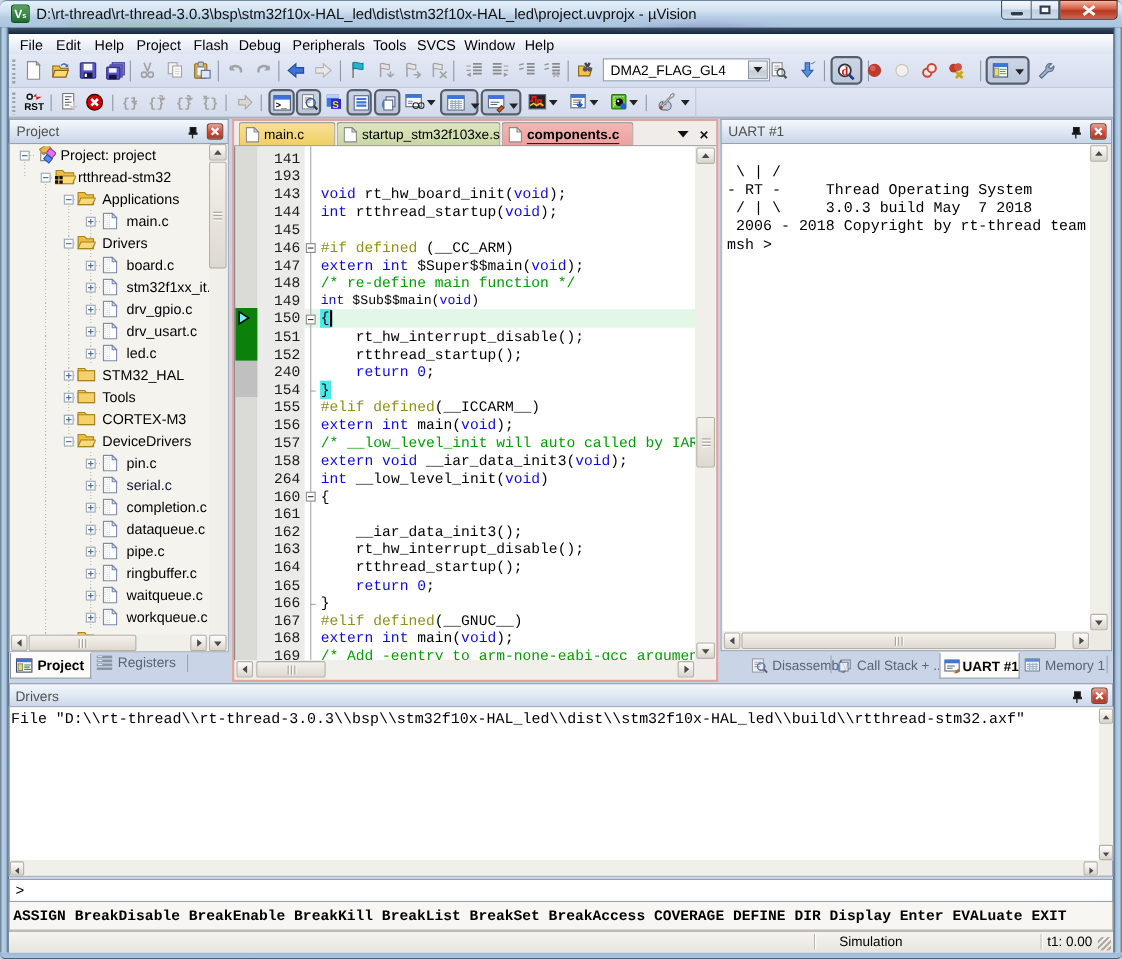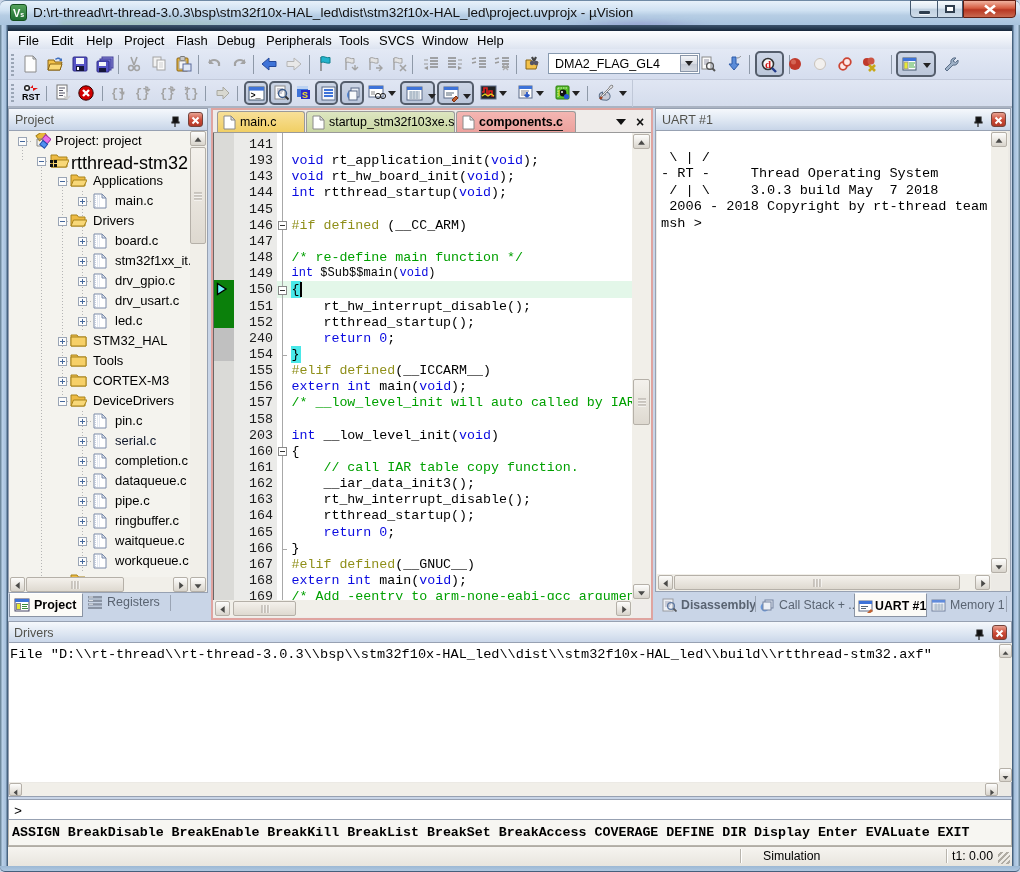--- a/index.html
+++ b/index.html
@@ -375,21 +375,21 @@
     <div class="ab" style="left:50px;top:153px"><svg width="19" height="15" viewBox="0 0 19 15">
         <path d="M1 2h6l1.5 2H17v10H1z" fill="#eebb44" stroke="#a8831a"></path>
         <path d="M1 14l2.5-7H19l-3 7z" fill="#f8d878" stroke="#a8831a"></path>
         <g fill="#111">
           <rect x="0" y="7" width="3" height="3"></rect>
           <rect x="4" y="7" width="3" height="3"></rect>
           <rect x="0" y="11" width="3" height="3"></rect>
           <rect x="4" y="11" width="3" height="3"></rect>
         </g>
       </svg></div>
-    <div class="ab" style="left:71px;top:153px;font-size:18px;color:#000;white-space:nowrap">rtthread-stm32</div>
+    <div class="ab" style="left:71px;top:153px;font-size:13px;color:#000;white-space:nowrap">rtthread-stm32</div>
     <div class="ab" style="left:67px;top:181px;width:1px;height:1px;background:repeating-linear-gradient(90deg,#b5b5b5 0 1px,transparent 1px 3px)"></div>
     <div class="ab" style="left:58px;top:177px;width:9px;height:9px;background:#fcfcfc;border:1px solid #9aa5b5">
       <div class="ab" style="left:1px;top:3px;width:5px;height:1px;background:#44689c"></div>
     </div>
     <div class="ab" style="left:70px;top:173px"><svg width="17" height="14" viewBox="0 0 17 14">
         <path d="M1 2h6l1.5 2H15v9H1z" fill="#eebb44" stroke="#a8831a"></path>
         <path d="M1 13l2.5-6H17l-3 6z" fill="#f8d878" stroke="#a8831a"></path>
       </svg></div>
     <div class="ab" style="left:93px;top:173px;font-size:13px;color:#000;white-space:nowrap">Applications</div>
     <div class="ab" style="left:87px;top:201px;width:4px;height:1px;background:repeating-linear-gradient(90deg,#b5b5b5 0 1px,transparent 1px 3px)"></div>
@@ -685,29 +685,29 @@
 <div class="ab" style="left:214px;top:280.4px;width:20px;height:48px;background:#0b800b"></div>
 <div class="ab" style="left:214px;top:328.4px;width:20px;height:33px;background:#c0c0c0"></div>
 <div class="ab" style="left:215px;top:282.4px;width:15px;height:15px"><svg width="13" height="15" viewBox="0 0 13 15">
       <path d="M2.5 1.5l8.5 5.5-8.5 5.5z" fill="#6ef2fa" stroke="#000" stroke-width="1.4"></path>
     </svg></div>
 <div class="ab" style="left:290.5px;top:281.4px;width:10px;height:17px;background:#4ae8e8"></div>
 <div class="ab" style="left:290.5px;top:345.9px;width:10px;height:17px;background:#4ae8e8"></div>
 <div class="ab" style="left:0;top:0;width:1020px;height:872px;clip-path:inset(133px 388px 272px 213px)">
     <div class="ab mono" style="left:241px;top:137.0px;width:32px;text-align:right;font-size:13.3px;color:#1a1a1a">141</div>
     <div class="ab mono" style="left:241px;top:153.2px;width:32px;text-align:right;font-size:13.3px;color:#1a1a1a">193</div>
-    <pre class="ab t" style="left:291.5px;top:153.2px;font-size:13.3px"><span class="k">void</span> rt_application_init(<span class="k">void</span>);</pre>
     <div class="ab mono" style="left:241px;top:169.3px;width:32px;text-align:right;font-size:13.3px;color:#1a1a1a">143</div>
     <pre class="ab t" style="left:291.5px;top:169.3px;font-size:13.3px"><span class="k">void</span> rt_hw_board_init(<span class="k">void</span>);</pre>
     <div class="ab mono" style="left:241px;top:185.4px;width:32px;text-align:right;font-size:13.3px;color:#1a1a1a">144</div>
     <pre class="ab t" style="left:291.5px;top:185.4px;font-size:13.3px"><span class="k">int</span> rtthread_startup(<span class="k">void</span>);</pre>
     <div class="ab mono" style="left:241px;top:201.6px;width:32px;text-align:right;font-size:13.3px;color:#1a1a1a">145</div>
     <div class="ab mono" style="left:241px;top:217.8px;width:32px;text-align:right;font-size:13.3px;color:#1a1a1a">146</div>
     <pre class="ab t" style="left:291.5px;top:217.8px;font-size:13.3px"><span class="p">#if defined</span> (__CC_ARM)</pre>
     <div class="ab mono" style="left:241px;top:233.9px;width:32px;text-align:right;font-size:13.3px;color:#1a1a1a">147</div>
+    <pre class="ab t" style="left:291.5px;top:233.9px;font-size:13.3px"><span class="k">extern int</span> $Super$$main(<span class="k">void</span>);</pre>
     <div class="ab mono" style="left:241px;top:250.0px;width:32px;text-align:right;font-size:13.3px;color:#1a1a1a">148</div>
     <pre class="ab t" style="left:291.5px;top:250.0px;font-size:13.3px"><span class="c">/* re-define main function */</span></pre>
     <div class="ab mono" style="left:241px;top:266.2px;width:32px;text-align:right;font-size:13.3px;color:#1a1a1a">149</div>
     <pre class="ab t" style="left:291.5px;top:266.2px;font-size:12px"><span class="k">int</span> $Sub$$main(<span class="k">void</span>)</pre>
     <div class="ab mono" style="left:241px;top:282.4px;width:32px;text-align:right;font-size:13.3px;color:#1a1a1a">150</div>
     <pre class="ab t" style="left:291.5px;top:282.4px;font-size:13.3px">{</pre>
     <div class="ab mono" style="left:241px;top:298.5px;width:32px;text-align:right;font-size:13.3px;color:#1a1a1a">151</div>
     <pre class="ab t" style="left:291.5px;top:298.5px;font-size:13.3px">    rt_hw_interrupt_disable();</pre>
     <div class="ab mono" style="left:241px;top:314.6px;width:32px;text-align:right;font-size:13.3px;color:#1a1a1a">152</div>
     <pre class="ab t" style="left:291.5px;top:314.6px;font-size:13.3px">    rtthread_startup();</pre>
@@ -715,26 +715,26 @@
     <pre class="ab t" style="left:291.5px;top:330.8px;font-size:13.3px">    <span class="k">return 0</span>;</pre>
     <div class="ab mono" style="left:241px;top:346.9px;width:32px;text-align:right;font-size:13.3px;color:#1a1a1a">154</div>
     <pre class="ab t" style="left:291.5px;top:346.9px;font-size:13.3px">}</pre>
     <div class="ab mono" style="left:241px;top:363.1px;width:32px;text-align:right;font-size:13.3px;color:#1a1a1a">155</div>
     <pre class="ab t" style="left:291.5px;top:363.1px;font-size:13.3px"><span class="p">#elif defined</span>(__ICCARM__)</pre>
     <div class="ab mono" style="left:241px;top:379.2px;width:32px;text-align:right;font-size:13.3px;color:#1a1a1a">156</div>
     <pre class="ab t" style="left:291.5px;top:379.2px;font-size:13.3px"><span class="k">extern int</span> main(<span class="k">void</span>);</pre>
     <div class="ab mono" style="left:241px;top:395.4px;width:32px;text-align:right;font-size:13.3px;color:#1a1a1a">157</div>
     <pre class="ab t" style="left:291.5px;top:395.4px;font-size:13.3px"><span class="c">/* __low_level_init will auto called by IAR */</span></pre>
     <div class="ab mono" style="left:241px;top:411.5px;width:32px;text-align:right;font-size:13.3px;color:#1a1a1a">158</div>
-    <div class="ab mono" style="left:241px;top:427.7px;width:32px;text-align:right;font-size:13.3px;color:#1a1a1a">203</div>
+    <pre class="ab t" style="left:291.5px;top:411.5px;font-size:13.3px"><span class="k">extern void</span> __iar_data_init3(<span class="k">void</span>);</pre>
+    <div class="ab mono" style="left:241px;top:427.7px;width:32px;text-align:right;font-size:13.3px;color:#1a1a1a">264</div>
     <pre class="ab t" style="left:291.5px;top:427.7px;font-size:13.3px"><span class="k">int</span> __low_level_init(<span class="k">void</span>)</pre>
     <div class="ab mono" style="left:241px;top:443.8px;width:32px;text-align:right;font-size:13.3px;color:#1a1a1a">160</div>
     <pre class="ab t" style="left:291.5px;top:443.8px;font-size:13.3px">{</pre>
     <div class="ab mono" style="left:241px;top:460.0px;width:32px;text-align:right;font-size:13.3px;color:#1a1a1a">161</div>
-    <pre class="ab t" style="left:291.5px;top:460.0px;font-size:13.3px">    <span class="c">// call IAR table copy function.</span></pre>
     <div class="ab mono" style="left:241px;top:476.1px;width:32px;text-align:right;font-size:13.3px;color:#1a1a1a">162</div>
     <pre class="ab t" style="left:291.5px;top:476.1px;font-size:13.3px">    __iar_data_init3();</pre>
     <div class="ab mono" style="left:241px;top:492.3px;width:32px;text-align:right;font-size:13.3px;color:#1a1a1a">163</div>
     <pre class="ab t" style="left:291.5px;top:492.3px;font-size:13.3px">    rt_hw_interrupt_disable();</pre>
     <div class="ab mono" style="left:241px;top:508.4px;width:32px;text-align:right;font-size:13.3px;color:#1a1a1a">164</div>
     <pre class="ab t" style="left:291.5px;top:508.4px;font-size:13.3px">    rtthread_startup();</pre>
     <div class="ab mono" style="left:241px;top:524.6px;width:32px;text-align:right;font-size:13.3px;color:#1a1a1a">165</div>
     <pre class="ab t" style="left:291.5px;top:524.6px;font-size:13.3px">    <span class="k">return 0</span>;</pre>
     <div class="ab mono" style="left:241px;top:540.8px;width:32px;text-align:right;font-size:13.3px;color:#1a1a1a">166</div>
     <pre class="ab t" style="left:291.5px;top:540.8px;font-size:13.3px">}</pre>
@@ -816,21 +816,21 @@
 <div class="ab" style="left:674px;top:575px;width:286px;height:15px;background:linear-gradient(#f4f1ec,#ded9d0);border:1px solid #b5b0a8;border-radius:2px">
     <div class="ab" style="left:50%;top:50%;transform:translate(-50%,-50%);display:flex;gap:2px">
       <div style="width:1px;height:8px;background:#a8a29a;box-shadow:1px 0 0 #fff"></div>
       <div style="width:1px;height:8px;background:#a8a29a;box-shadow:1px 0 0 #fff"></div>
       <div style="width:1px;height:8px;background:#a8a29a;box-shadow:1px 0 0 #fff"></div>
     </div>
   </div>
 <div class="ab" style="left:975px;top:575px;width:15px;height:15px;background:linear-gradient(#fdfdfc,#e8e5df 60%,#d8d4cc);border:1px solid #b5b0a8;border-radius:2px"><svg width="13" height="13" viewBox="0 0 15 15">
       <path d="M11 7.5l-5 4v-8z" fill="#4a4a48"></path>
     </svg></div>
-<div class="ab" style="left:660px;top:594px;width:92px;height:22px;font-weight:bold;">
+<div class="ab" style="left:681px;top:594px;width:92px;height:22px;">
     <div class="ab" style="left:2px;top:4px;opacity:.75"><svg width="15" height="14" viewBox="0 0 15 14">
         <rect x="1" y="1" width="10" height="12" fill="#fafafa" stroke="#8a8a8a"></rect>
         <path d="M3 4h6M3 6h6M3 8h5" stroke="#99a"></path>
         <circle cx="9" cy="8" r="3.4" fill="none" stroke="#3a5a8a" stroke-width="1.3"></circle>
         <path d="M11.5 10.5l3 3" stroke="#333" stroke-width="1.8"></path>
       </svg></div>
     <div class="ab" style="left:21px;top:4px;font-size:12.3px;color:#5a6472;white-space:nowrap">Disassembly</div>
   </div>
 <div class="ab" style="left:755px;top:596px;width:1px;height:16px;background:#9aa4b4"></div>
 <div class="ab" style="left:758px;top:594px;width:94px;height:22px;">

